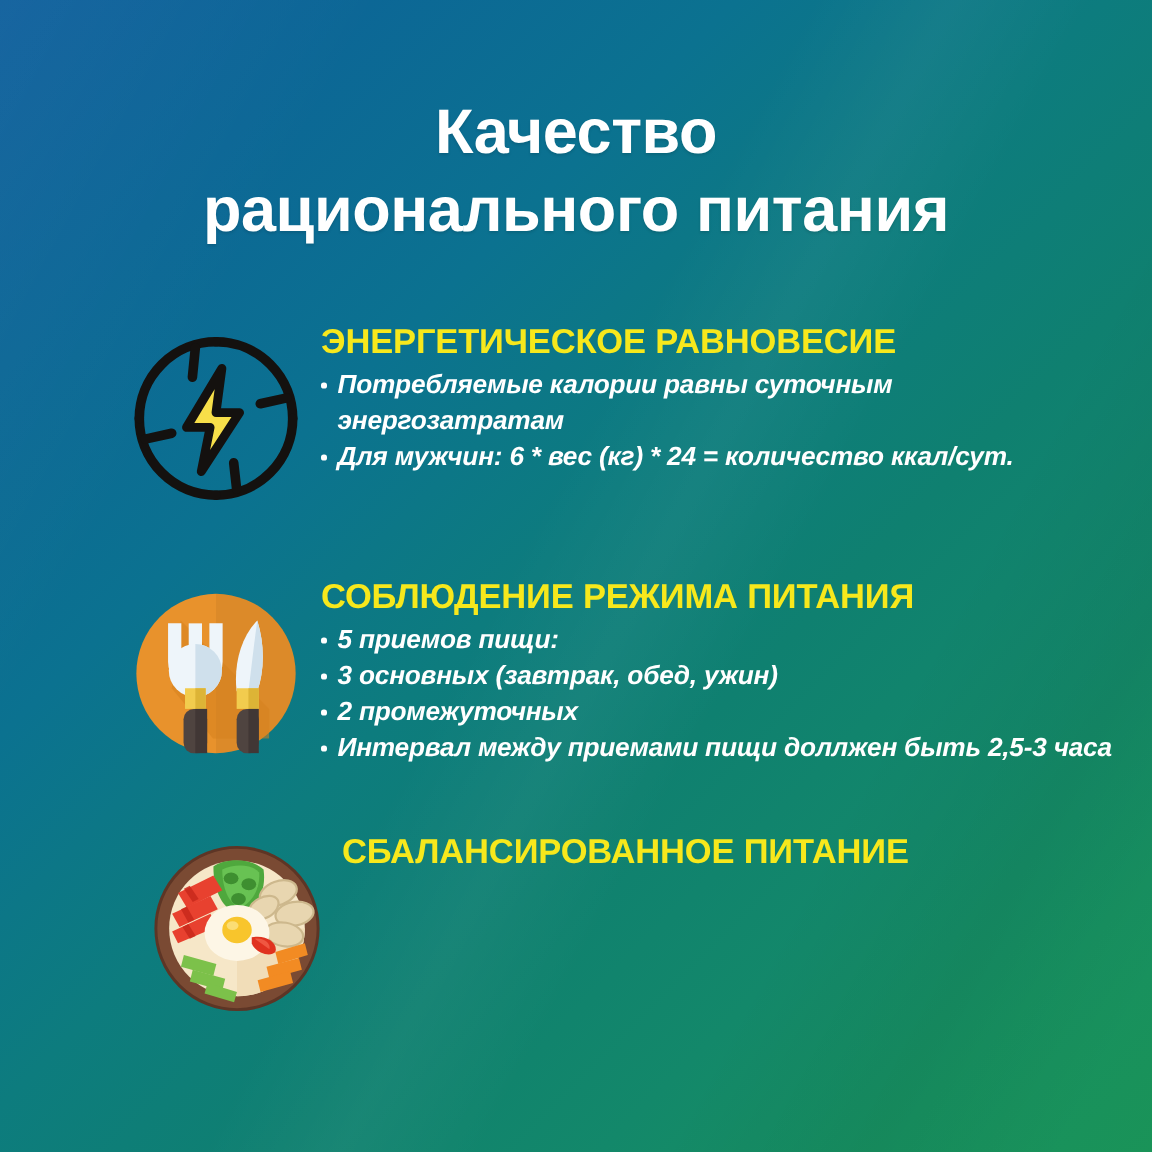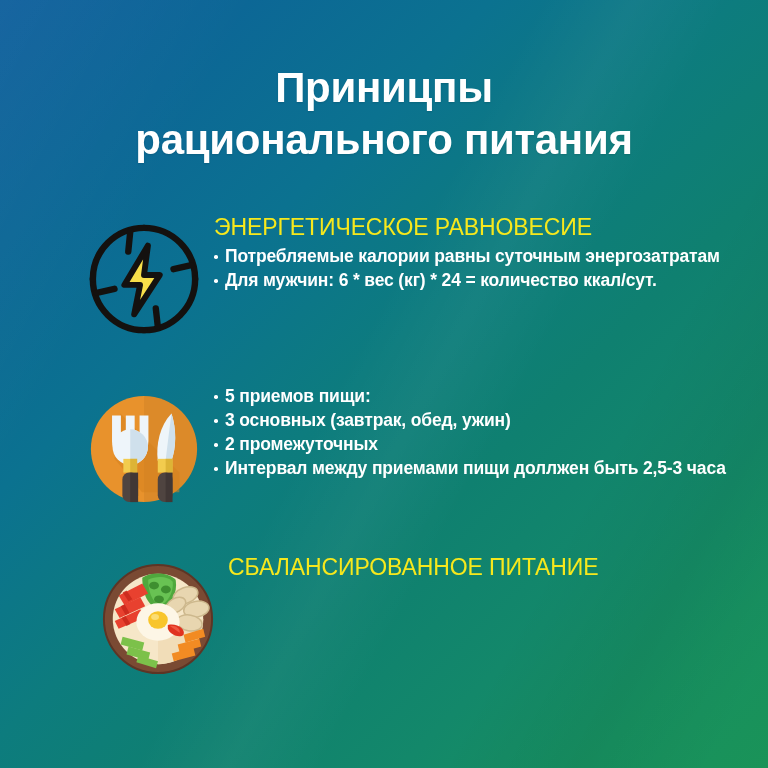--- a/index.html
+++ b/index.html
@@ -83,21 +83,21 @@
     box-sizing: border-box;
   }
 
   .section-body {
     flex: 1;
     padding-top: 2px;
   }
 
   .section-heading {
     color: #f7e81c;
-    font-weight: normal;
+    font-weight: bold;
     font-size: 23px;
     line-height: 27px;
     letter-spacing: -0.1px;
     white-space: nowrap;
     margin-bottom: 3px;
   }
 
   .bullet-list {
     list-style: none;
     margin: 0;
@@ -105,41 +105,42 @@
   }
   .bullet-item {
     position: relative;
     color: #ffffff;
     font-weight: bold;
     font-size: 17.5px;
     line-height: 24px;
     padding-left: 11px;
     letter-spacing: -0.15px;
     margin-bottom: 0px;
+    font-style: italic;
   }
   .bullet-item::before {
     content: "";
     position: absolute;
     left: 0px;
     top: 11px;
     width: 3.5px;
     height: 3.5px;
     border-radius: 50%;
     background: #ffffff;
   }
 
   .svg-icon { display: block; }
 </style>
 </head>
 <body>
 
 <div id="poster">
 
   <div class="title-block">
-    <div class="title-line">Приницпы</div>
+    <div class="title-line">Качество</div>
     <div class="title-line">рационального питания</div>
   </div>
 
   <div class="section" id="section-0">
     <div class="icon-wrap">
       <svg class="svg-icon" width="118" height="118" viewBox="0 0 120 120" aria-hidden="true">
         <g fill="none" stroke="#14110f" stroke-width="6.5" stroke-linecap="round" stroke-linejoin="round">
           <path d="M 60 8 A 52 52 0 0 1 112 60"></path>
           <path d="M 112 60 A 52 52 0 0 1 60 112"></path>
           <path d="M 60 112 A 52 52 0 0 1 8 60"></path>
@@ -188,20 +189,21 @@
           <path d="M 88 24 C 93 40 93 58 88 72 L 74 72 C 72 56 76 36 88 24 Z" fill="#eef5fa"></path>
           <path d="M 88 24 C 93 40 93 58 88 72 L 82 72 C 84 56 86 38 88 24 Z" fill="#cfe0ec"></path>
           <rect x="74" y="70" width="15" height="14" fill="#f2cc4e"></rect>
           <rect x="82" y="70" width="7" height="14" fill="#ddb436"></rect>
           <rect x="74" y="84" width="15" height="30" rx="7" fill="#4f4440"></rect>
           <rect x="82" y="84" width="7" height="30" fill="#413735"></rect>
         </g>
       </svg>
     </div>
     <div class="section-body">
+      <div class="section-heading">СОБЛЮДЕНИЕ РЕЖИМА ПИТАНИЯ</div>
       <ul class="bullet-list">
         <li class="bullet-item">5 приемов пищи:</li>
         <li class="bullet-item">3 основных (завтрак, обед, ужин)</li>
         <li class="bullet-item">2 промежуточных</li>
         <li class="bullet-item">Интервал между приемами пищи доллжен быть 2,5-3 часа</li>
       </ul>
     </div>
   </div>
 
   <div class="section" id="section-2">

